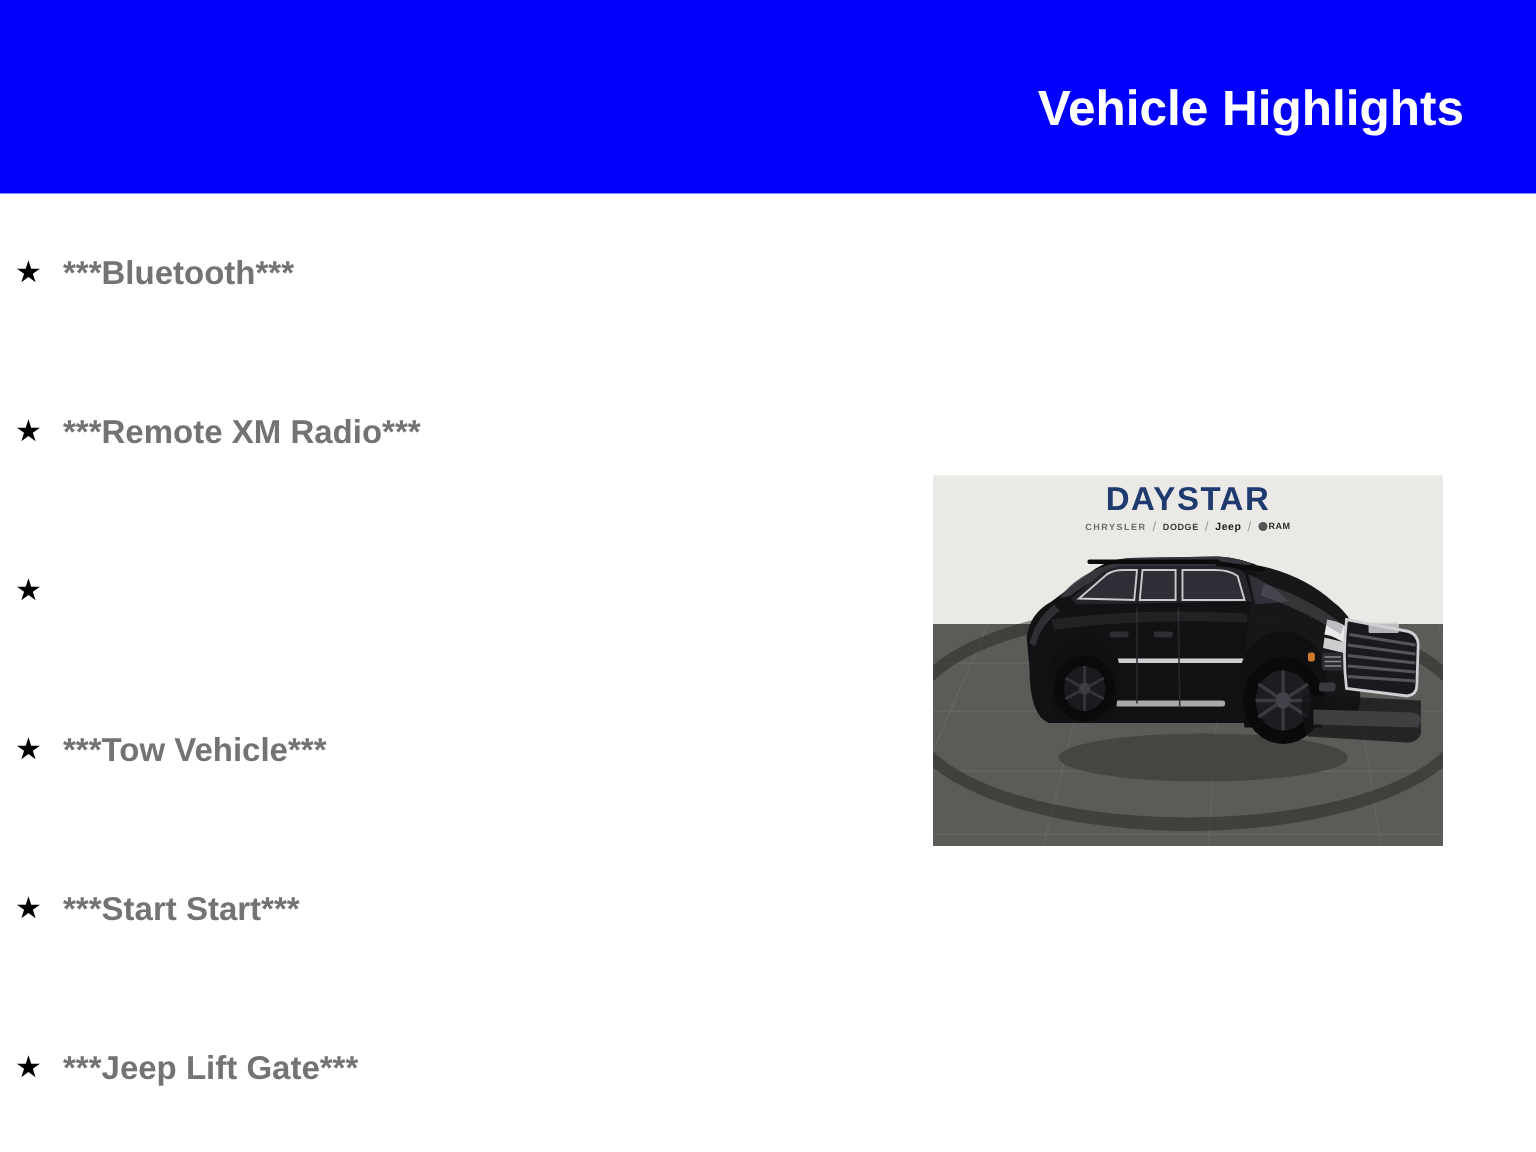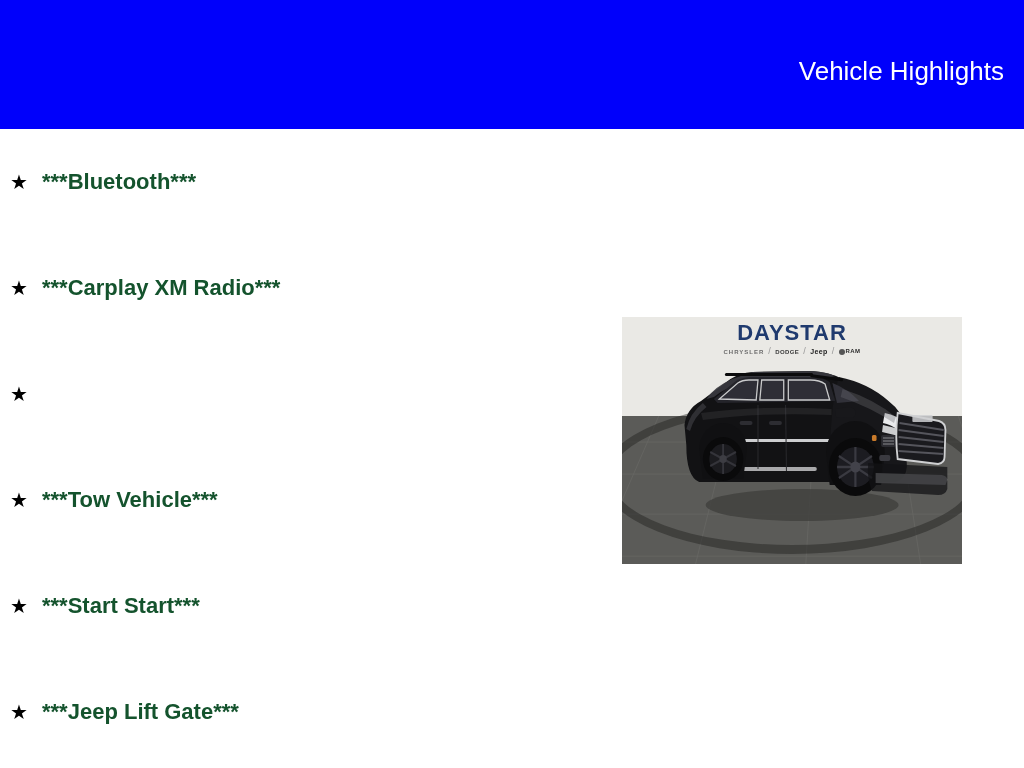--- a/index.html
+++ b/index.html
@@ -28,24 +28,24 @@
     width: 1024px;
     height: 129px;
     background: #0000fb;
     display: flex;
     align-items: center;
     justify-content: flex-end;
   }
 
   .header-title {
     color: #ffffff;
-    font-size: 26px;
-    font-weight: normal;
+    font-size: 33px;
+    font-weight: bold;
     letter-spacing: 0px;
-    padding-right: 20px;
+    padding-right: 48px;
     padding-top: 14px;
     white-space: nowrap;
   }
 
   
   .highlights-list {
     position: absolute;
     top: 129px;
     left: 0;
     width: 600px;
@@ -66,21 +66,21 @@
     width: 32px;
     font-size: 20px;
     line-height: 1;
     color: #000000;
     text-align: left;
   }
 
   .highlight-text {
     font-size: 22px;
     font-weight: bold;
-    color: #14532d;
+    color: #737373;
     line-height: 1;
   }
 
   
   .vehicle-photo {
     position: absolute;
     left: 622px;
     top: 317px;
     width: 340px;
     height: 247px;
@@ -190,21 +190,21 @@
 
   <ul class="highlights-list">
 
     <li class="highlight-item" style="top:38px;">
       <span class="bullet-star">★</span>
       <span class="highlight-text">***Bluetooth***</span>
     </li>
 
     <li class="highlight-item" style="top:144px;">
       <span class="bullet-star">★</span>
-      <span class="highlight-text">***Carplay XM Radio***</span>
+      <span class="highlight-text">***Remote XM Radio***</span>
     </li>
 
     <li class="highlight-item" style="top:250px;">
       <span class="bullet-star">★</span>
     </li>
 
     <li class="highlight-item" style="top:356px;">
       <span class="bullet-star">★</span>
       <span class="highlight-text">***Tow Vehicle***</span>
     </li>

